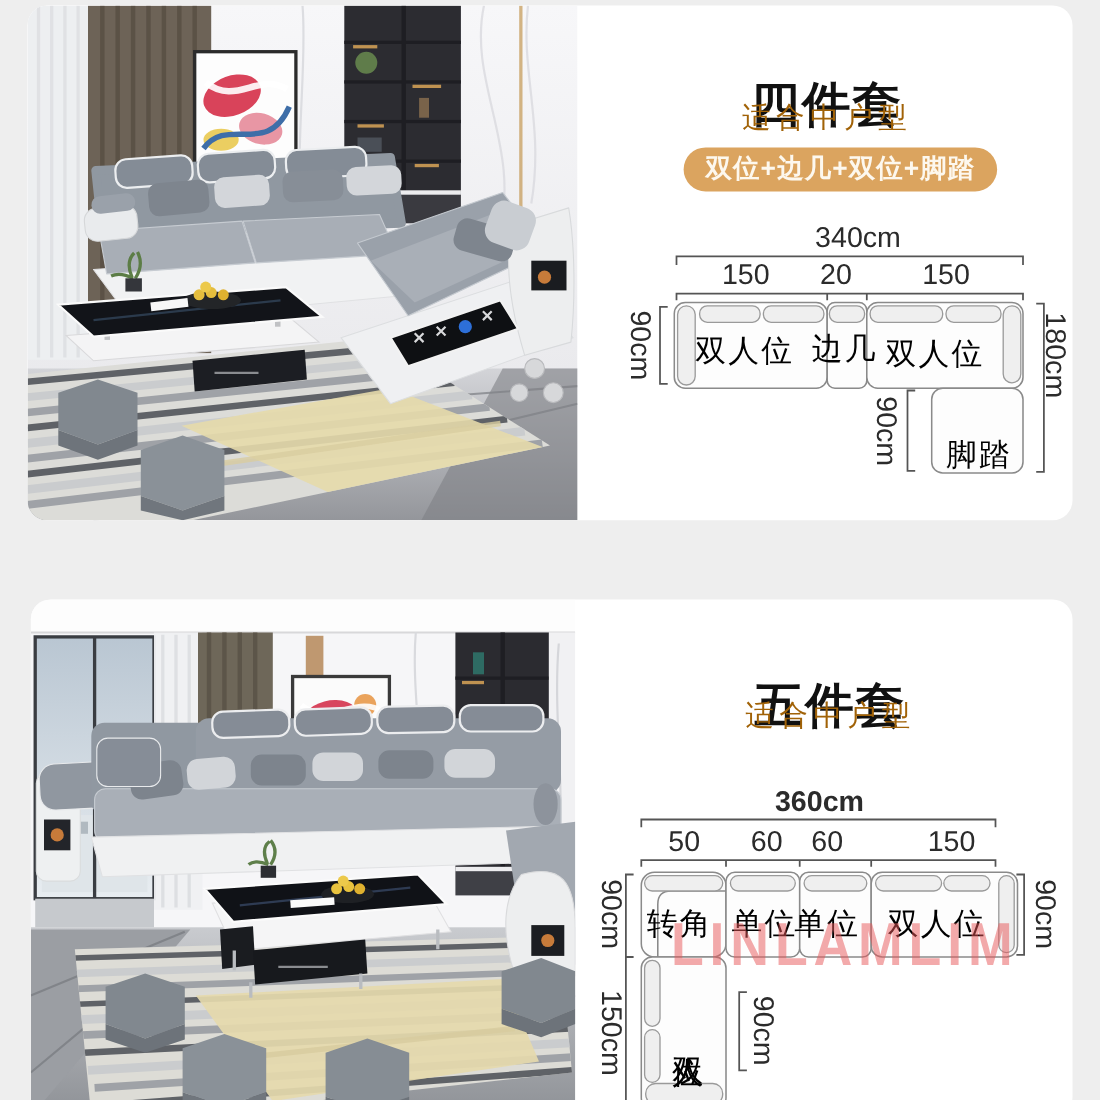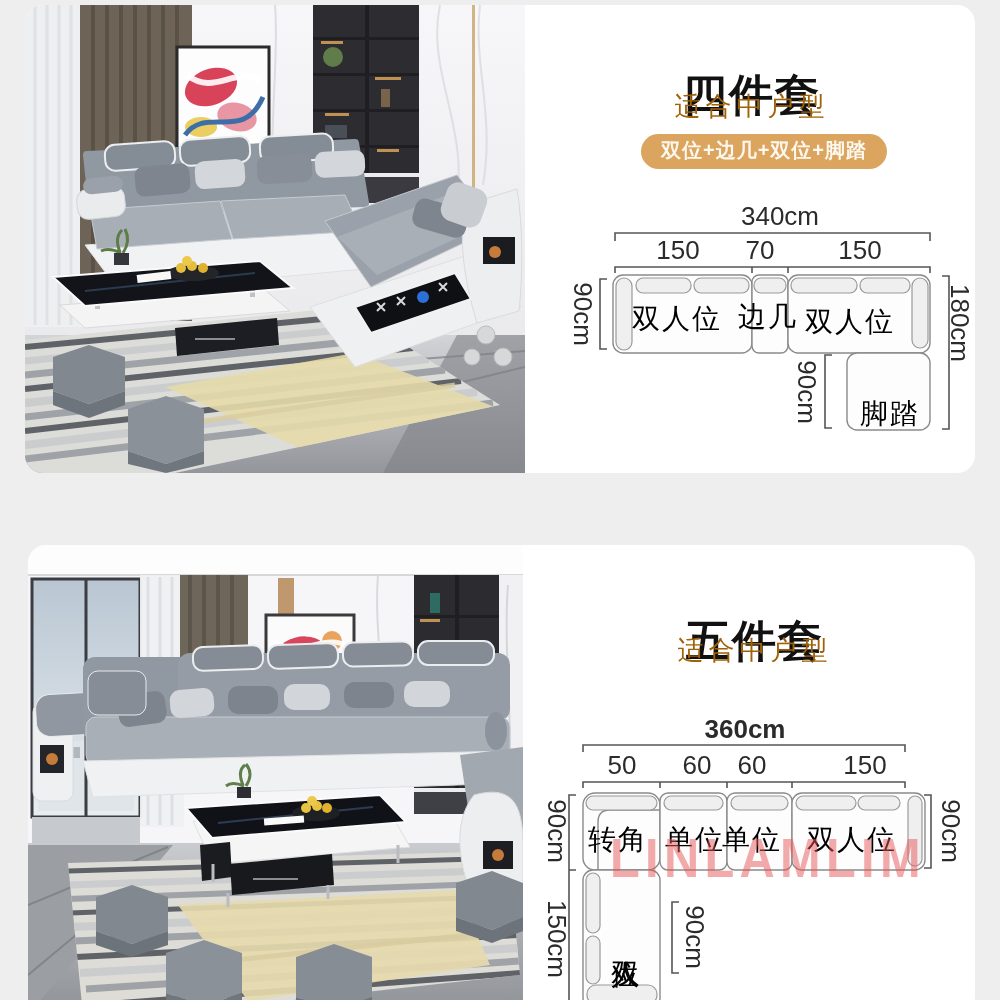--- a/index.html
+++ b/index.html
@@ -7,21 +7,21 @@
   .page{position:relative;width:1000px;height:1000px;}
   .card{position:absolute;background:#ffffff;border-radius:18px;overflow:hidden;}
   .card1{left:25px;top:5px;width:950px;height:468px;}
   .card2{left:28px;top:545px;width:947px;height:470px;}
   .photo{position:absolute;left:0;top:0;display:block;}
   .set-title{position:absolute;transform:translateX(-50%);white-space:nowrap;
     font-size:44px;font-weight:700;color:#111;letter-spacing:2px;}
   .set-subtitle{position:absolute;transform:translateX(-50%);white-space:nowrap;
     font-size:26px;color:#a16207;letter-spacing:5px;}
   .badge{position:absolute;transform:translateX(-50%);white-space:nowrap;
-    background:#dba45f;color:#fdf8ee;font-size:20px;font-weight:600;
+    background:#dba45f;color:#fdf8ee;font-size:24px;font-weight:600;
     padding:3px 20px 5px 20px;border-radius:24px;letter-spacing:1px;}
   .diagram{position:absolute;}
   .diagram svg{position:absolute;left:0;top:0;}
   .dim{position:absolute;transform:translate(-50%,-50%);white-space:nowrap;
     font-size:26px;color:#2b2b2b;}
   .dim.rot{transform:translate(-50%,-50%) rotate(90deg);}
   .sec{position:absolute;transform:translate(-50%,-50%);white-space:nowrap;
     font-size:28px;color:#000000;letter-spacing:2px;}
   .sec.vert{writing-mode:vertical-rl;letter-spacing:0;line-height:1.05;}
   .watermark{position:absolute;white-space:nowrap;font-size:46px;font-weight:800;
@@ -195,21 +195,21 @@
           <rect x="76" y="83" width="55" height="15" rx="7"></rect>
           <rect x="134" y="83" width="55" height="15" rx="7"></rect>
           <rect x="194" y="83" width="32" height="15" rx="7"></rect>
           <rect x="231" y="83" width="66" height="15" rx="7"></rect>
           <rect x="300" y="83" width="50" height="15" rx="7"></rect>
           <rect x="352" y="83" width="16" height="70" rx="8"></rect>
         </g>
       </svg>
       <div class="dim" style="left:220px;top:21px;">340cm</div>
       <div class="dim" style="left:118px;top:55px;">150</div>
-      <div class="dim" style="left:200px;top:55px;">70</div>
+      <div class="dim" style="left:200px;top:55px;">20</div>
       <div class="dim" style="left:300px;top:55px;">150</div>
       <div class="dim rot" style="left:22px;top:119px;">90cm</div>
       <div class="dim rot" style="left:399px;top:128px;">180cm</div>
       <div class="dim rot" style="left:246px;top:197px;">90cm</div>
       <div class="sec" style="left:117px;top:124px;">双人位</div>
       <div class="sec" style="left:208px;top:122px;">边几</div>
       <div class="sec" style="left:290px;top:127px;">双人位</div>
       <div class="sec" style="left:330px;top:219px;">脚踏</div>
     </div>
   </section>

